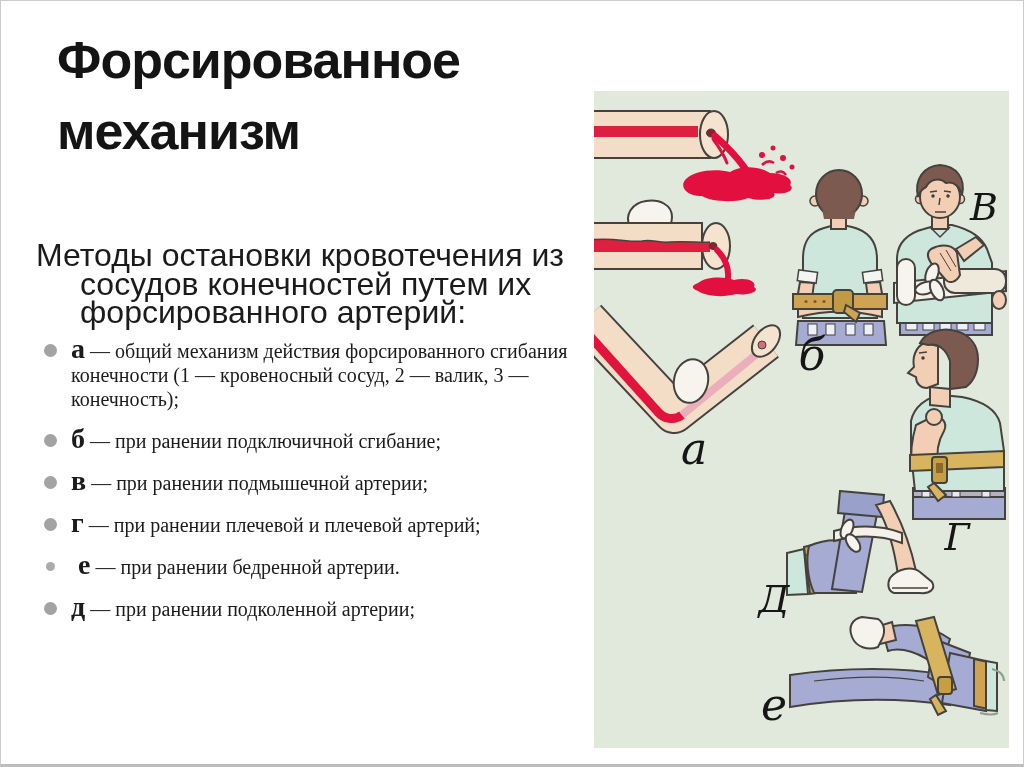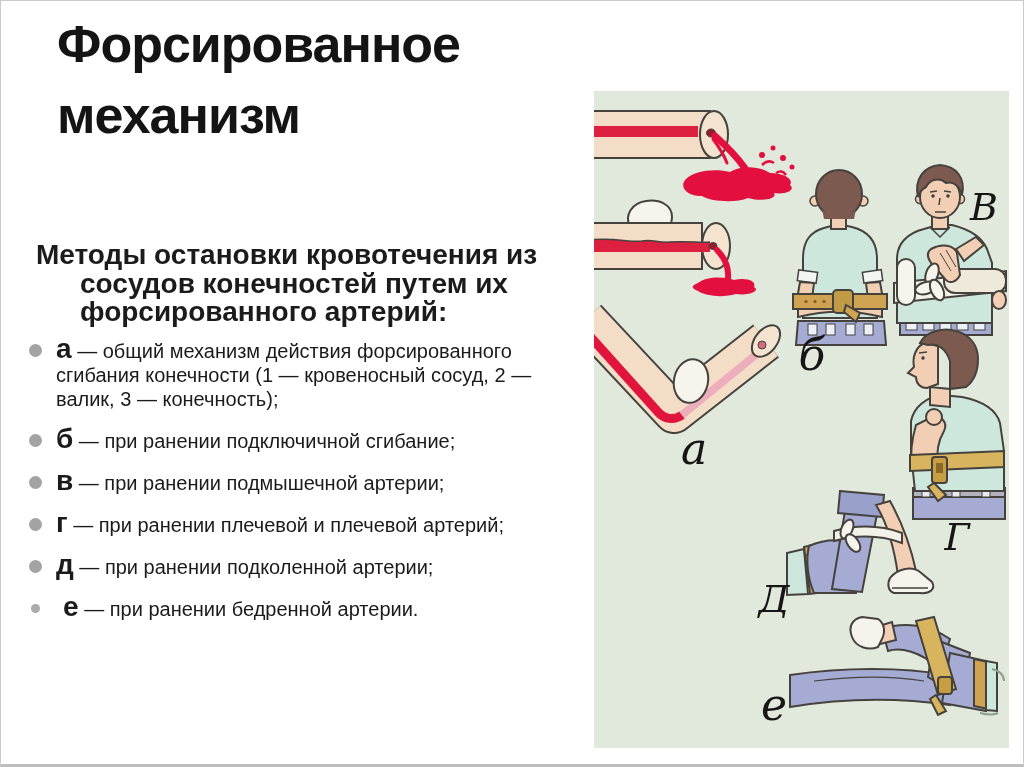--- a/index.html
+++ b/index.html
@@ -2,28 +2,28 @@
 <html><head>
 <meta charset="utf-8">
 <style>
   html,body{margin:0;padding:0;background:#fff;}
   .slide{
     position:relative;width:1022px;height:763px;background:#ffffff;
     border:1px solid #cbcbcb;border-bottom:3px solid #bdbdbd;overflow:hidden;
     font-family:"Liberation Sans",sans-serif;color:#1b1b1b;
   }
   
-  .title{position:absolute;left:56px;top:8px;font-size:52px;line-height:71px;
+  .title{position:absolute;left:56px;top:24px;font-size:52px;line-height:71px;
     font-weight:bold;letter-spacing:-1px;color:#141414;}
   
   .intro{position:absolute;left:35px;top:240px;width:540px;
-    font-size:28px;line-height:28.5px;font-weight:bold;}
+    font-size:32px;line-height:28.5px;font-weight:normal;}
   .intro .wrapped{margin-left:44px;}
   
-  .bullets{position:absolute;left:22px;top:336px;width:540px;}
+  .bullets{position:absolute;left:37px;top:336px;width:540px;font-family:Liberation Serif, serif;}
   .bullet{position:relative;padding-left:33px;margin-bottom:16px;
     font-size:20px;line-height:24px;}
   .bullet .dot{position:absolute;left:6px;top:7px;width:13px;height:13px;
     border-radius:50%;background:#a3a3a3;}
   .bullet.small .dot{left:8px;top:9px;width:9px;height:9px;background:#ababab;}
   .bullet.small .letter{padding-left:7px;}
   .bullet .letter{font-size:28px;font-weight:bold;line-height:24px;}
   .bullet .btext{line-height:24px;}
   
   .panel{position:absolute;left:593px;top:90px;width:415px;height:657px;
@@ -64,29 +64,29 @@
     <div class="bullet">
       <span class="dot"></span>
       <span class="letter">в</span>
       <span class="btext">— при ранении подмышечной артерии;</span>
     </div>
     <div class="bullet">
       <span class="dot"></span>
       <span class="letter">г</span>
       <span class="btext">— при ранении плечевой и плечевой артерий;</span>
     </div>
+    <div class="bullet small">
+      <span class="dot"></span>
+      <span class="letter">е</span>
+      <span class="btext">— при ранении бедренной артерии.</span>
+    </div>
     <div class="bullet">
       <span class="dot"></span>
       <span class="letter">д</span>
       <span class="btext">— при ранении подколенной артерии;</span>
-    </div>
-    <div class="bullet small">
-      <span class="dot"></span>
-      <span class="letter">е</span>
-      <span class="btext">— при ранении бедренной артерии.</span>
     </div>
   </div>
 
   <div class="panel">
     <svg width="415" height="657" viewBox="0 0 415 657">
       <g stroke="#45423e" stroke-width="2" fill="none">
 
         <g>
           <rect x="-4" y="20" width="120" height="47" fill="#f3ddc6"></rect>
           <ellipse cx="120" cy="43.5" rx="14" ry="23.5" fill="#f3e3cf"></ellipse>

